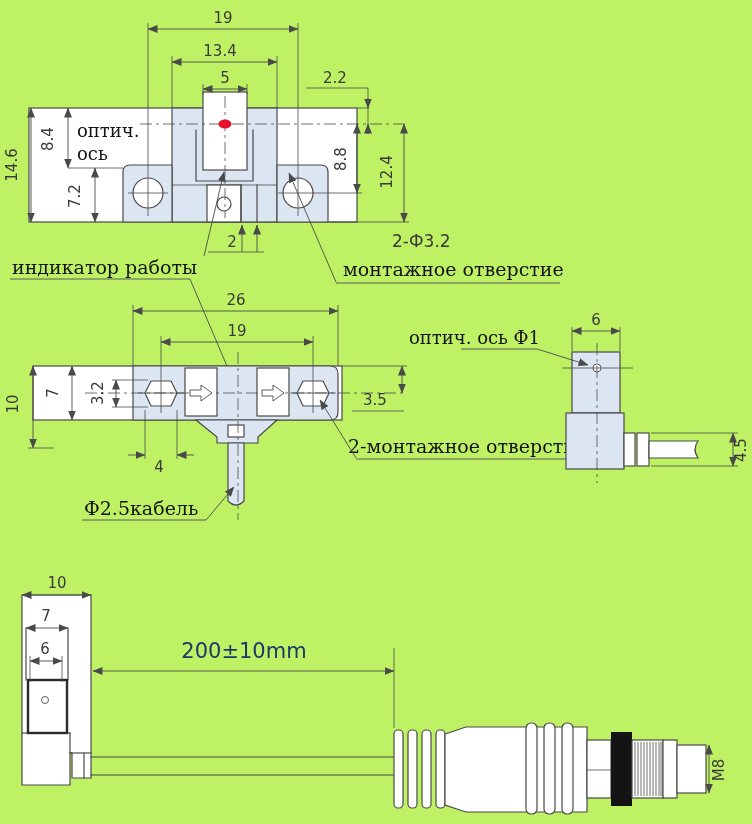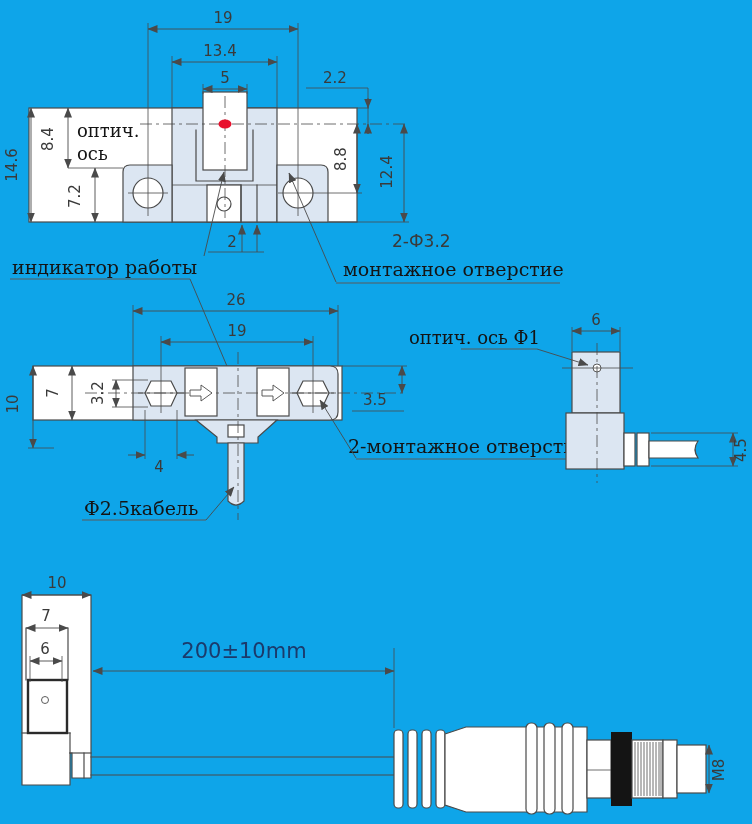--- a/index.html
+++ b/index.html
@@ -1,16 +1,16 @@
 <!DOCTYPE html>
 <html style="--body_fill: #dce6f2; --line: #4a4a4a; --dim_text: #3a3a3a; --label_text: #141414; --indicator_red: #e8112d; --length_text: #1b3a6b; --nut_black: #141414;"><head>
 <meta charset="utf-8">
 <style>
   html,body{margin:0;padding:0;background:#fff;}
-  #canvas{width:752px;height:824px;position:relative;background:#0ea5e9;overflow:hidden;}
+  #canvas{width:752px;height:824px;position:relative;background:#bef264;overflow:hidden;}
   svg{display:block;}
   .ln  {stroke:var(--line,#4a4a4a);stroke-width:1.2;fill:none;stroke-linecap:square;}
   .thin{stroke:var(--line,#4a4a4a);stroke-width:0.8;fill:none;}
   .wht {fill:#ffffff;stroke:var(--line,#4a4a4a);stroke-width:1.2;}
   .whtthin {fill:#ffffff;stroke:var(--line,#4a4a4a);stroke-width:0.9;}
   .body{fill:var(--body_fill,#dce6f2);stroke:var(--line,#4a4a4a);stroke-width:1.2;}
   .cl  {stroke:var(--line,#4a4a4a);stroke-width:0.8;stroke-dasharray:12 4 3 4;fill:none;}
   .dim {stroke:var(--line,#4a4a4a);stroke-width:0.9;fill:none;marker-start:url(#arr);marker-end:url(#arr);}
   .ld  {stroke:var(--line,#4a4a4a);stroke-width:0.9;fill:none;marker-end:url(#arr);}
   .ul  {stroke:#5a5a5a;stroke-width:1.1;fill:none;}

